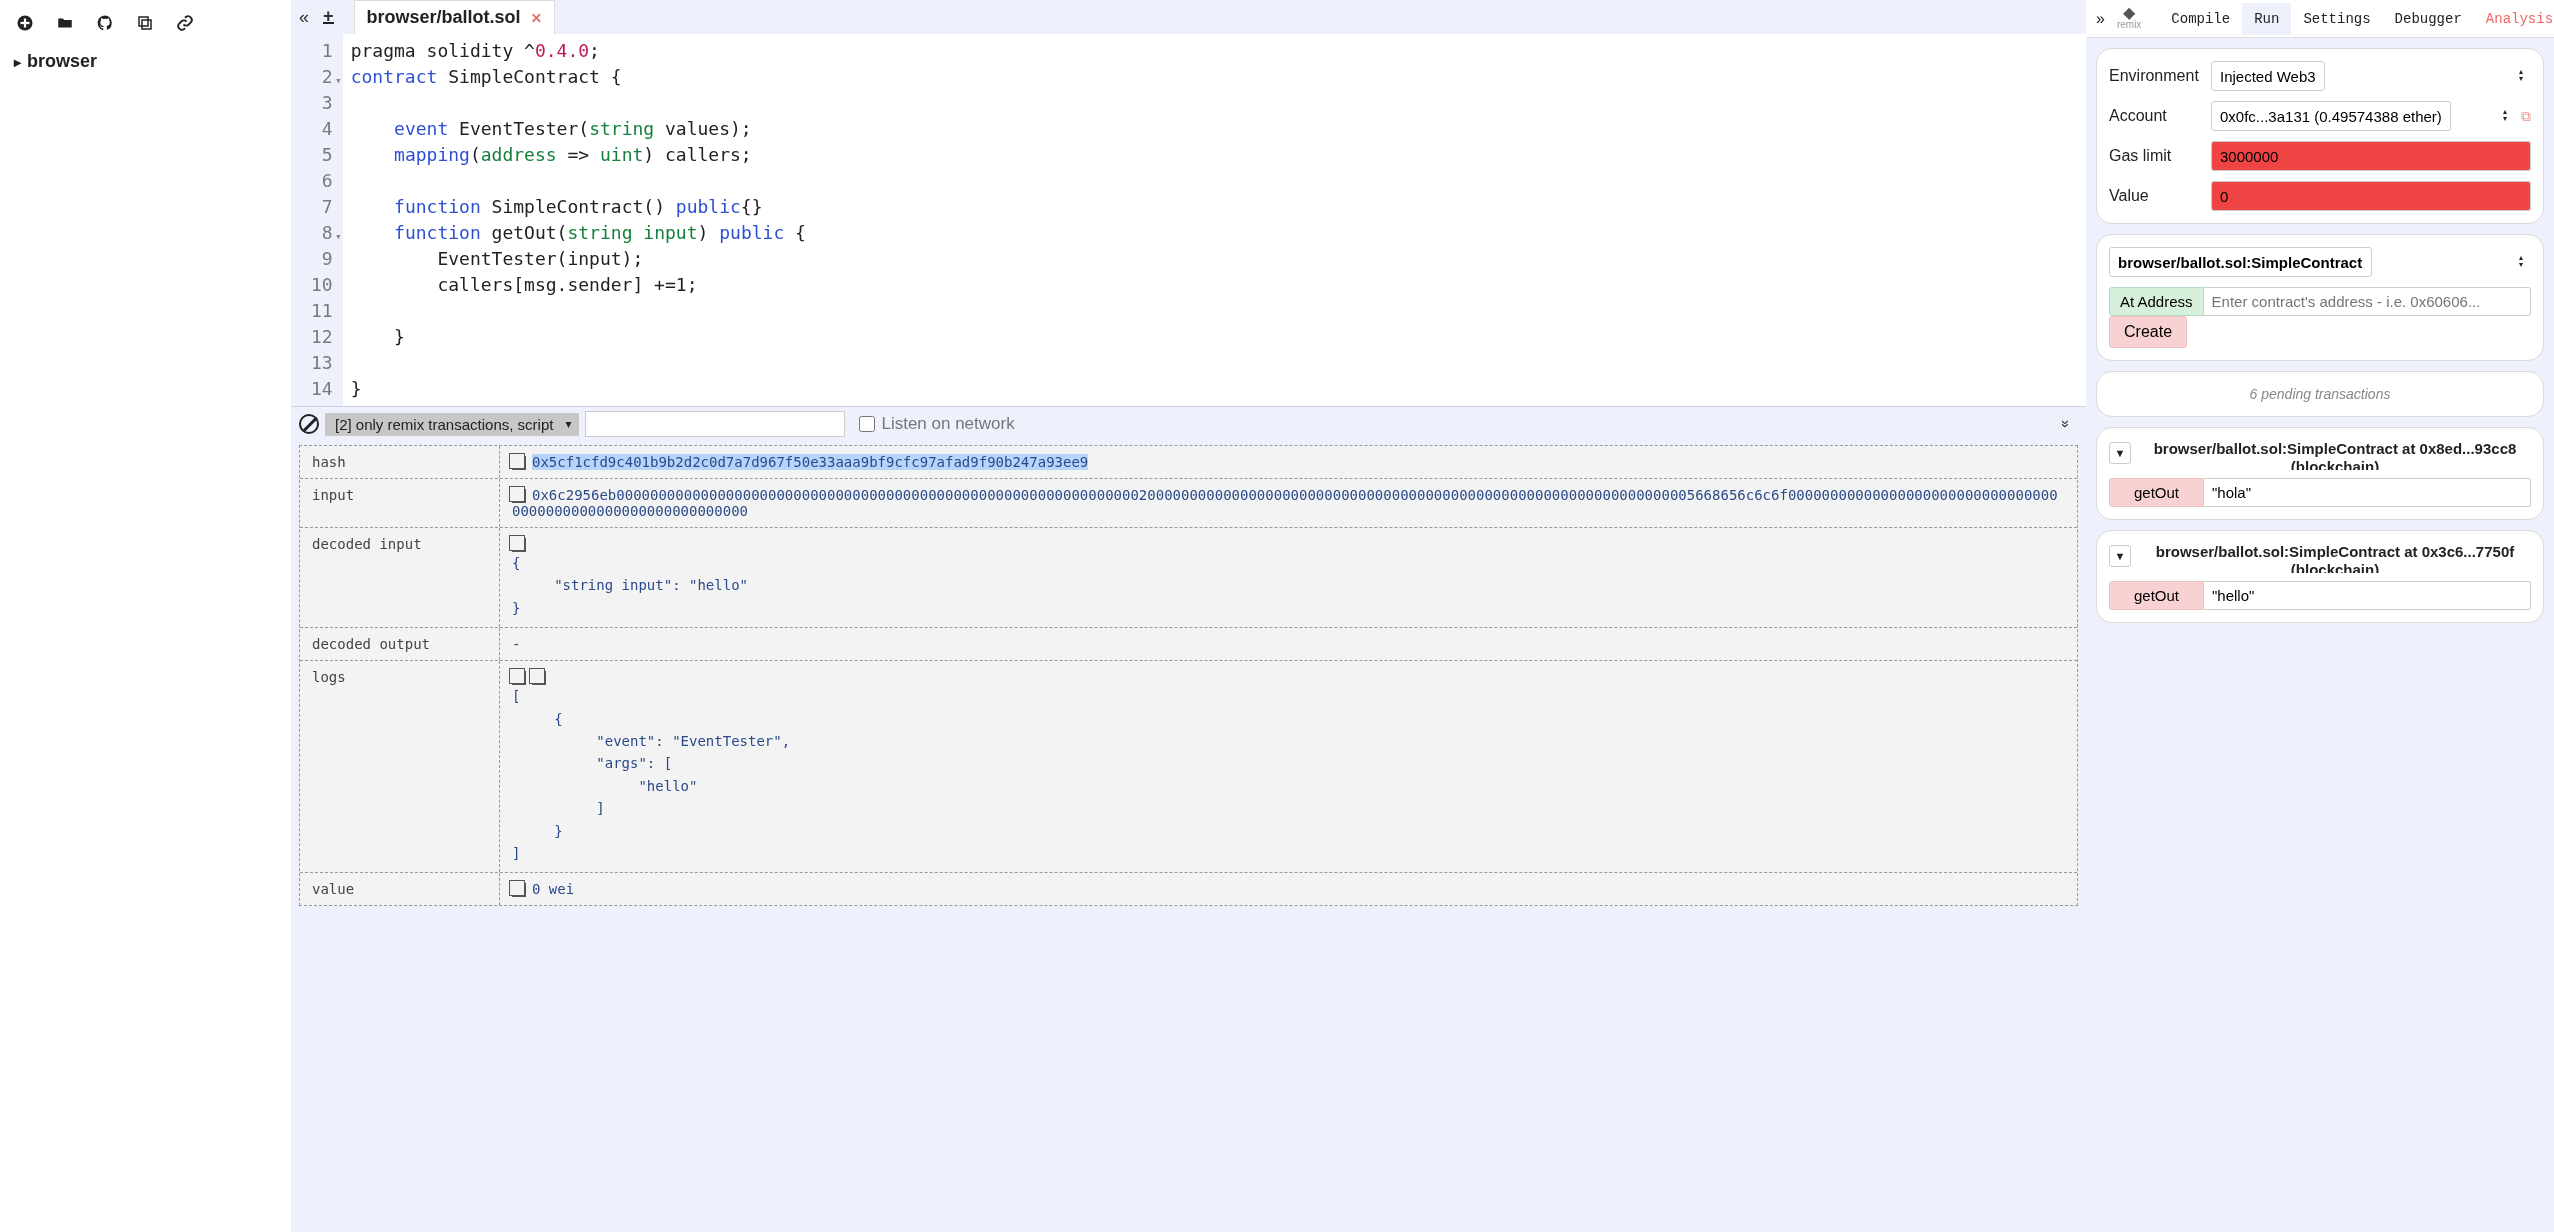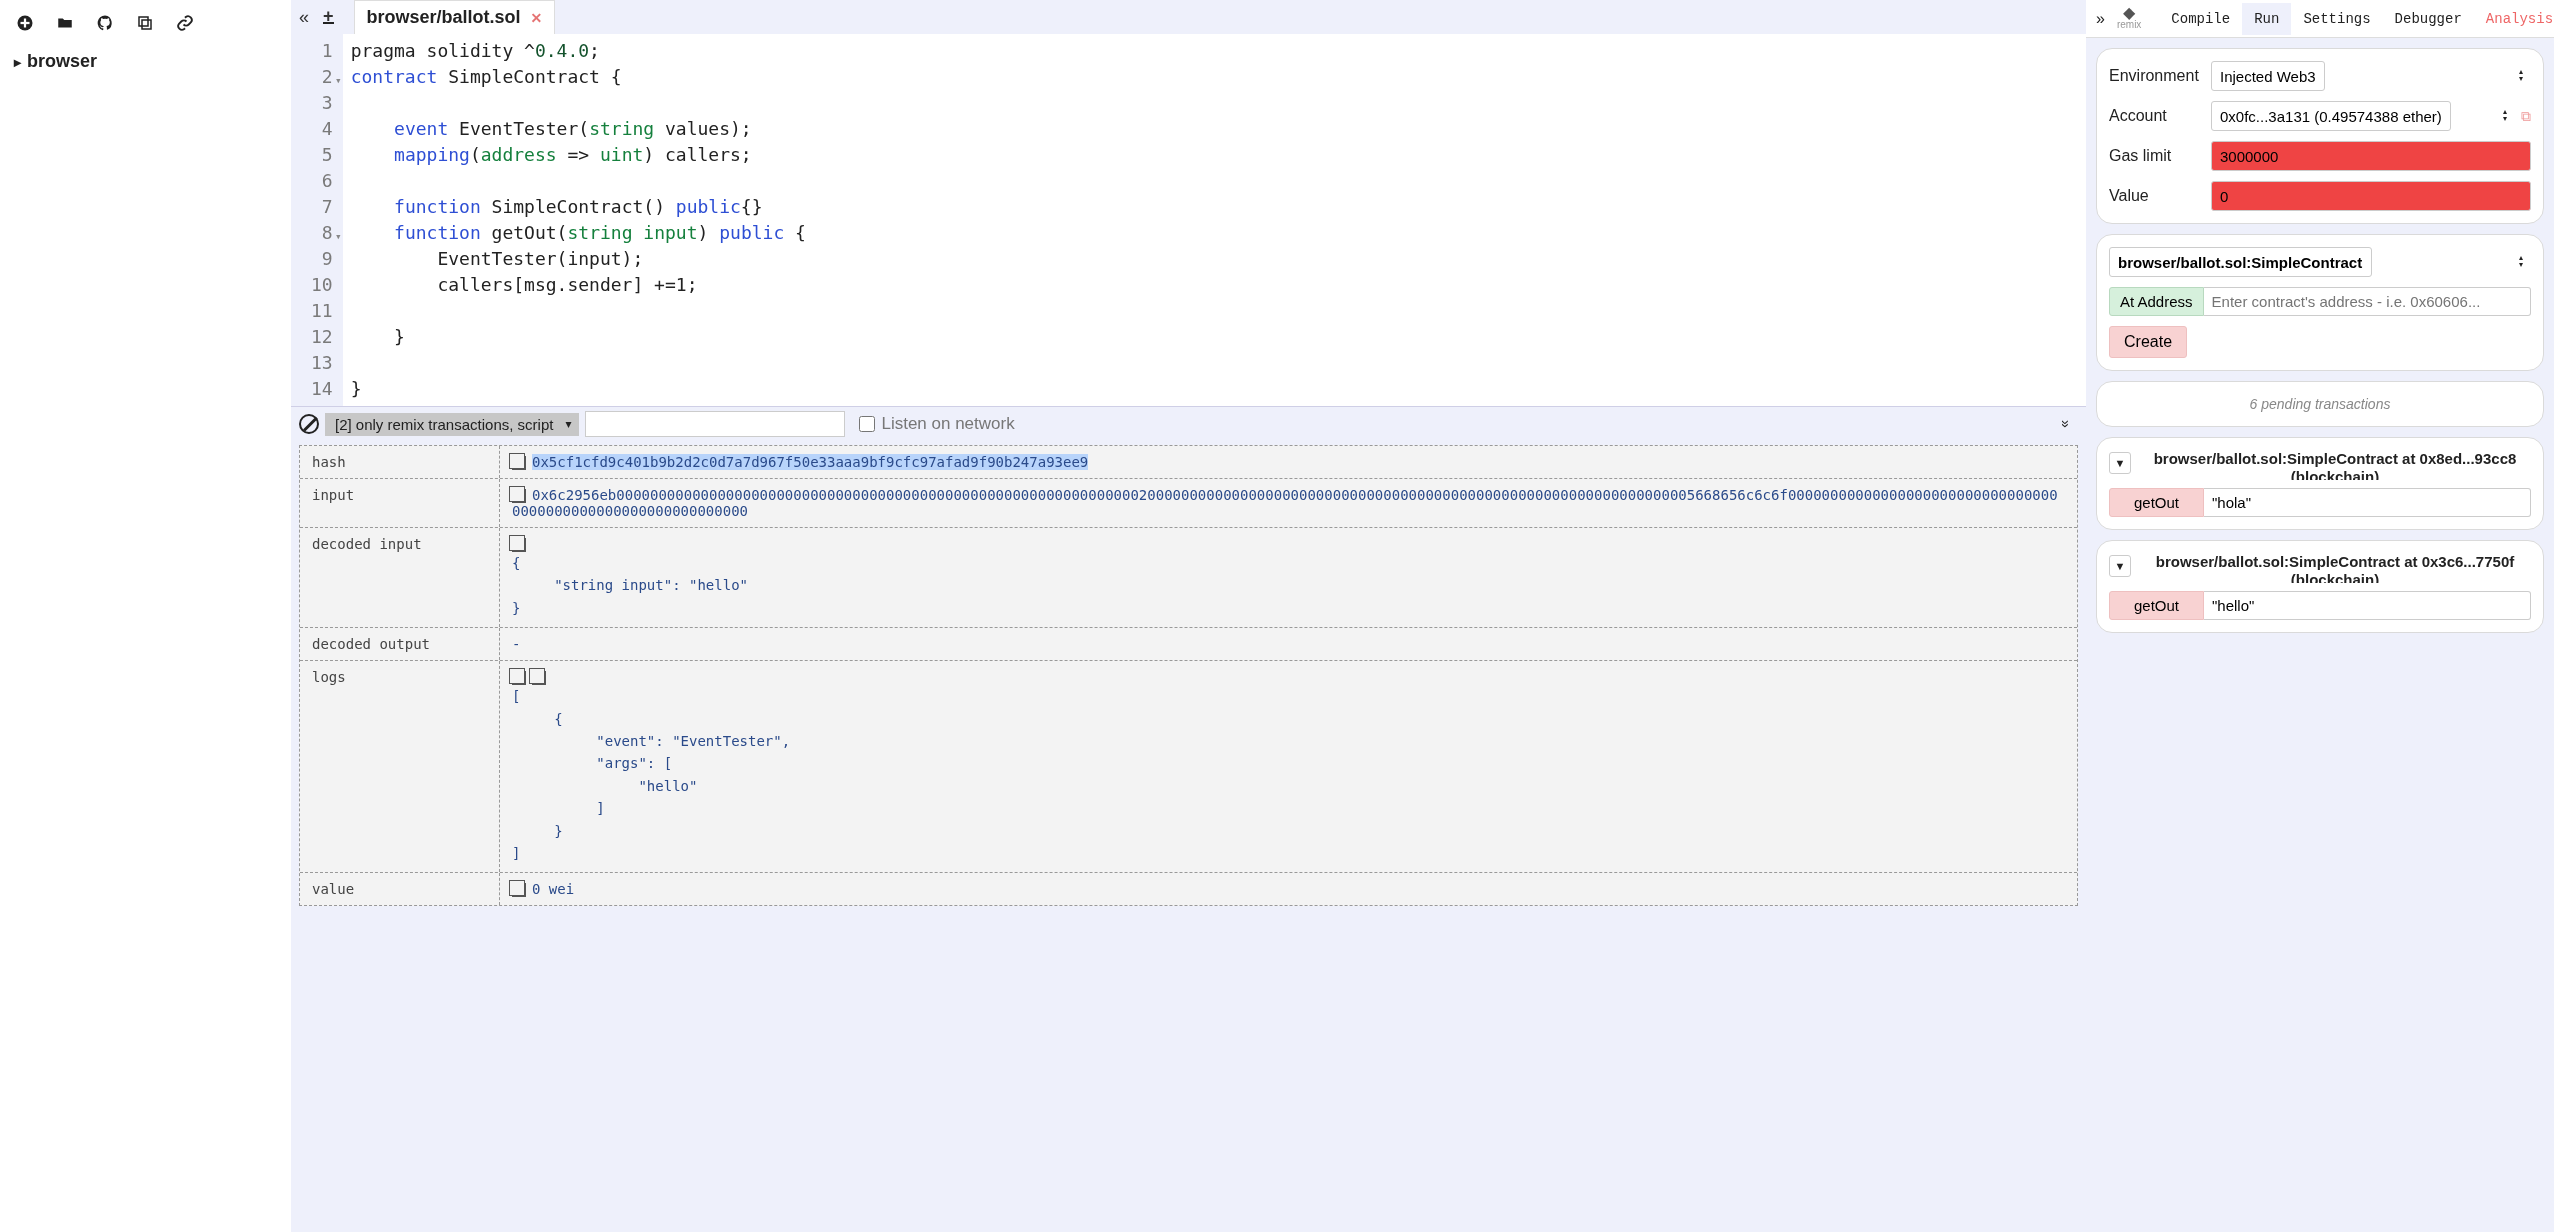--- a/index.html
+++ b/index.html
@@ -21,21 +21,21 @@
 .tab-close { color: #e57373; margin-left: 10px; font-weight: 700; cursor: pointer; }
 
 .editor { flex: 0 0 auto; display: flex; background: #fff; font-family: ui-monospace, "SF Mono", Menlo, Consolas, monospace; font-size: 18px; line-height: 26px; position: relative; }
 .gutter { background: #eef0fb; color: #7a7a7a; text-align: right; padding: 4px 10px 4px 20px; user-select: none; }
 .gutter .ln { height: 26px; position: relative; }
 .gutter .fold::after { content: "\25BE"; font-size: 11px; color: #888; position: absolute; right: -9px; top: 4px; }
 .code { padding: 4px 8px; white-space: pre; }
 .code .line { height: 26px; }
 .tok-kw { color: #2e4fd4; }
 .tok-ty { color: #15803d; }
-.tok-num { color: #14532d; }
+.tok-num { color: #be185d; }
 
 .terminal-area { flex: 1; display: flex; flex-direction: column; background: #eef0fb; border-top: 1px solid #cfcfe6; min-height: 0; }
 .term-header { display: flex; align-items: center; gap: 6px; padding: 4px 8px; }
 .term-ban { width: 20px; height: 20px; border: 2.5px solid #222; border-radius: 50%; position: relative; }
 .term-ban::after { content: ""; position: absolute; width: 2.5px; height: 18px; background: #222; left: 8px; top: -1px; transform: rotate(45deg); }
 .term-dropdown { background: #c7c7c7; padding: 3px 26px 3px 10px; position: relative; font-size: 15px; }
 .term-dropdown::after { content: "\25BE"; position: absolute; right: 8px; top: 4px; font-size: 12px; }
 .term-search { flex: 0 0 260px; height: 26px; border: 1px solid #ccc; background: #fff; padding: 0 6px; }
 .term-listen { display: flex; align-items: center; gap: 6px; color: #777; font-size: 17px; margin-left: 8px; }
 .term-listen input { width: 16px; height: 16px; }
@@ -67,21 +67,21 @@
 .rp-select, .rp-input { flex: 1; height: 30px; border: 1px solid #ccc; border-radius: 3px; padding: 0 8px; background: #ef4444; font-size: 15px; }
 .rp-select { appearance: none; background: #fff; position: relative; }
 .rp-select-wrap { flex: 1; position: relative; }
 .rp-select-wrap::after { content: "\25B4\A\25BE"; white-space: pre; font-size: 8px; line-height: 7px; position: absolute; right: 8px; top: 7px; pointer-events: none; }
 .rp-copy { margin-left: 6px; color: #e99; font-size: 14px; }
 
 .rp-contract-select { font-weight: 700; }
 .rp-ataddr { display: flex; gap: 0; }
 .rp-ataddr-btn { background: #d6f0dc; border: 1px solid #b8d9bf; padding: 5px 10px; font-size: 15px; border-radius: 3px 0 0 3px; }
 .rp-ataddr-in { flex: 1; border: 1px solid #ccc; border-left: none; border-radius: 0 3px 3px 0; padding: 0 8px; font-size: 15px; }
-.rp-create { background: #f8d2d2; border: 1px solid #eec0c0; padding: 6px 14px; font-size: 16px; border-radius: 3px; margin-top: 10px; }
+.rp-create { background: #f8d2d2; border: 1px solid #eec0c0; padding: 6px 14px; font-size: 16px; border-radius: 3px; }
 
 .rp-pending { text-align: center; color: #888; font-style: italic; padding: 14px; }
 
 .rp-instance-head { display: flex; align-items: flex-start; gap: 8px; }
 .rp-instance-caret { border: 1px solid #ccc; border-radius: 3px; width: 22px; height: 22px; text-align: center; font-size: 11px; line-height: 20px; flex-shrink: 0; margin-top: 2px; }
 .rp-instance-title { font-weight: 700; font-size: 15px; text-align: center; flex: 1; line-height: 1.2; overflow: hidden; max-height: 30px; }
 .rp-fn-row { display: flex; margin-top: 8px; }
 .rp-fn-btn { background: #f8d2d2; border: 1px solid #eec0c0; padding: 5px 24px; font-size: 15px; border-radius: 3px 0 0 3px; }
 .rp-fn-in { flex: 1; border: 1px solid #ccc; border-left: none; border-radius: 0 3px 3px 0; padding: 0 8px; font-size: 15px; }
 </style>

